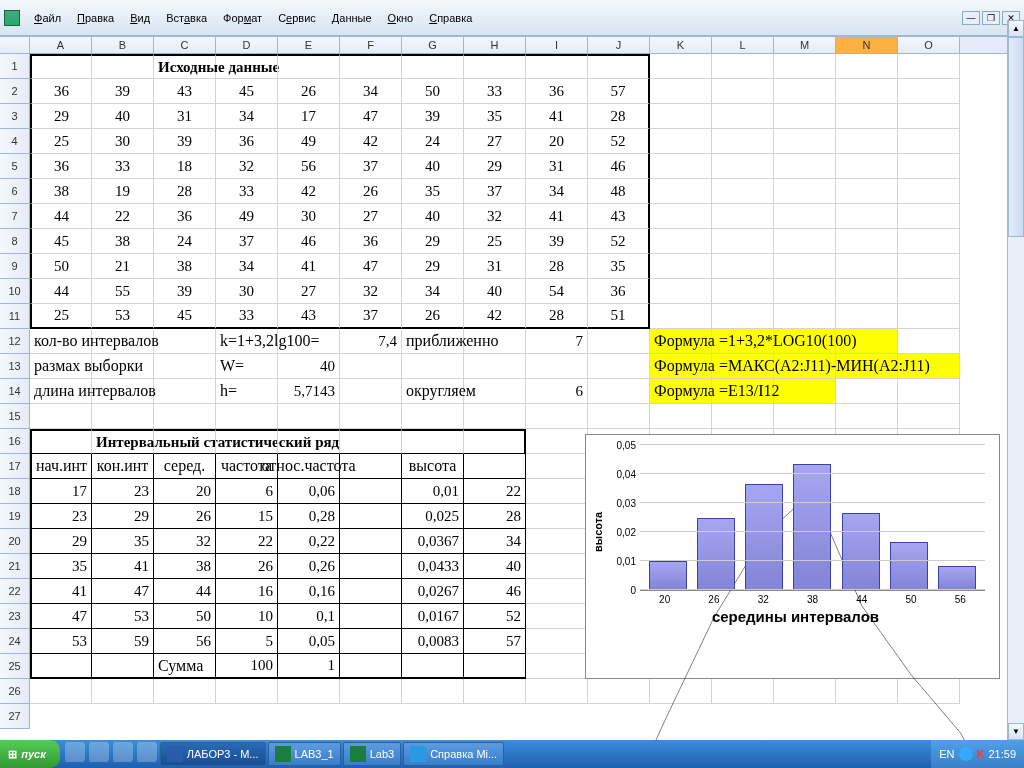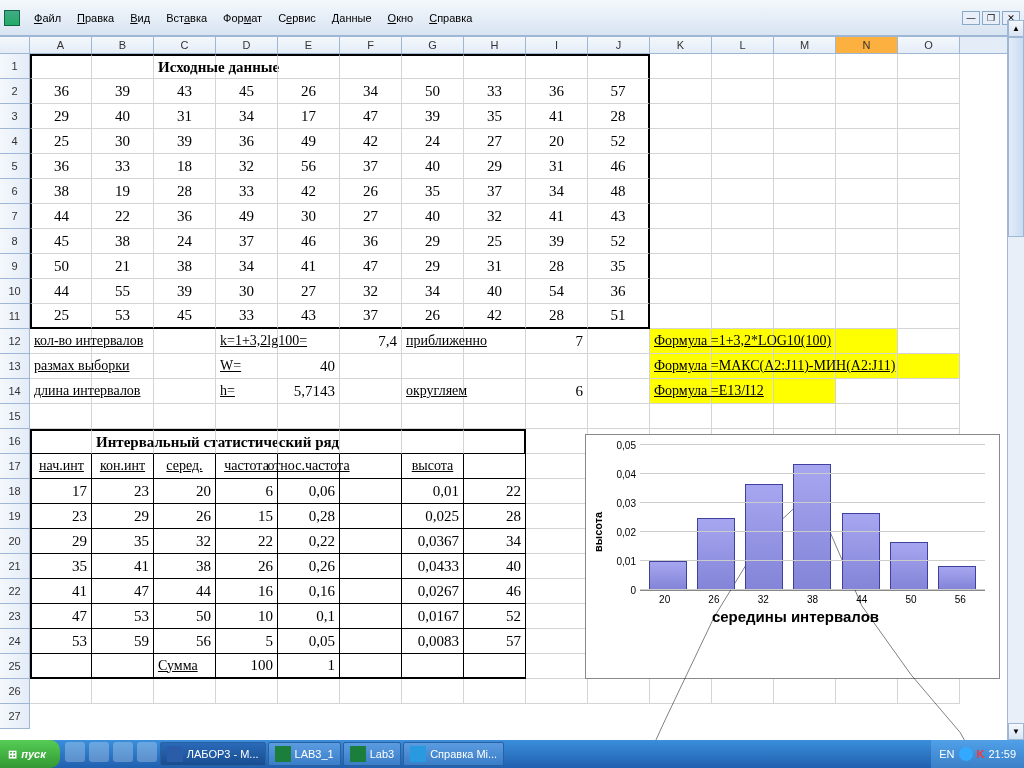--- a/index.html
+++ b/index.html
@@ -18,21 +18,21 @@
 .sheet-area { display: flex; height: 688px; }
 .row-headers { width: 30px; }
 .row-header { height: 25px; border-right: 1px solid #9db7d4; border-bottom: 1px solid #9db7d4; background: linear-gradient(90deg,#f4f8fc,#e4ecf7); display: flex; align-items: center; justify-content: center; font-size: 11px; color: #333; cursor: pointer; }
 .grid { flex: 1; position: relative; }
 .row { display: flex; height: 25px; }
 .cell { width: 62px; height: 25px; border-right: 1px solid #d4d4d4; border-bottom: 1px solid #d4d4d4; display: flex; align-items: center; padding: 0 4px; font-size: 15px; font-family: "Times New Roman", serif; overflow: hidden; white-space: nowrap; }
 .cell.c { justify-content: center; }
 .cell.r { justify-content: flex-end; }
 .cell.l { justify-content: flex-start; }
 .cell.bold { font-weight: bold; }
-.cell.small { font-size: 14px; text-decoration: underline; }
+.cell.small { font-size: 16px; }
 .cell.yellow { background: #ffff00; }
 .thick-r { border-right: 2px solid #000; }
 .thick-b { border-bottom: 2px solid #000; }
 .thick-l { border-left: 2px solid #000; }
 .thick-t { border-top: 2px solid #000; }
 .med-b { border-bottom: 1px solid #000; }
 .med-r { border-right: 1px solid #000; }
 .scrollbar-v { width: 17px; background: #e8eff8; border-left: 1px solid #9db7d4; position: absolute; right: 0; top: 20px; bottom: 28px; display: flex; flex-direction: column; }
 .sb-btn { height: 17px; background: linear-gradient(#f4f8fc,#d8e4f2); border: 1px solid #9db7d4; display: flex; align-items: center; justify-content: center; font-size: 8px; cursor: pointer; }
 .sb-track { flex: 1; position: relative; }

